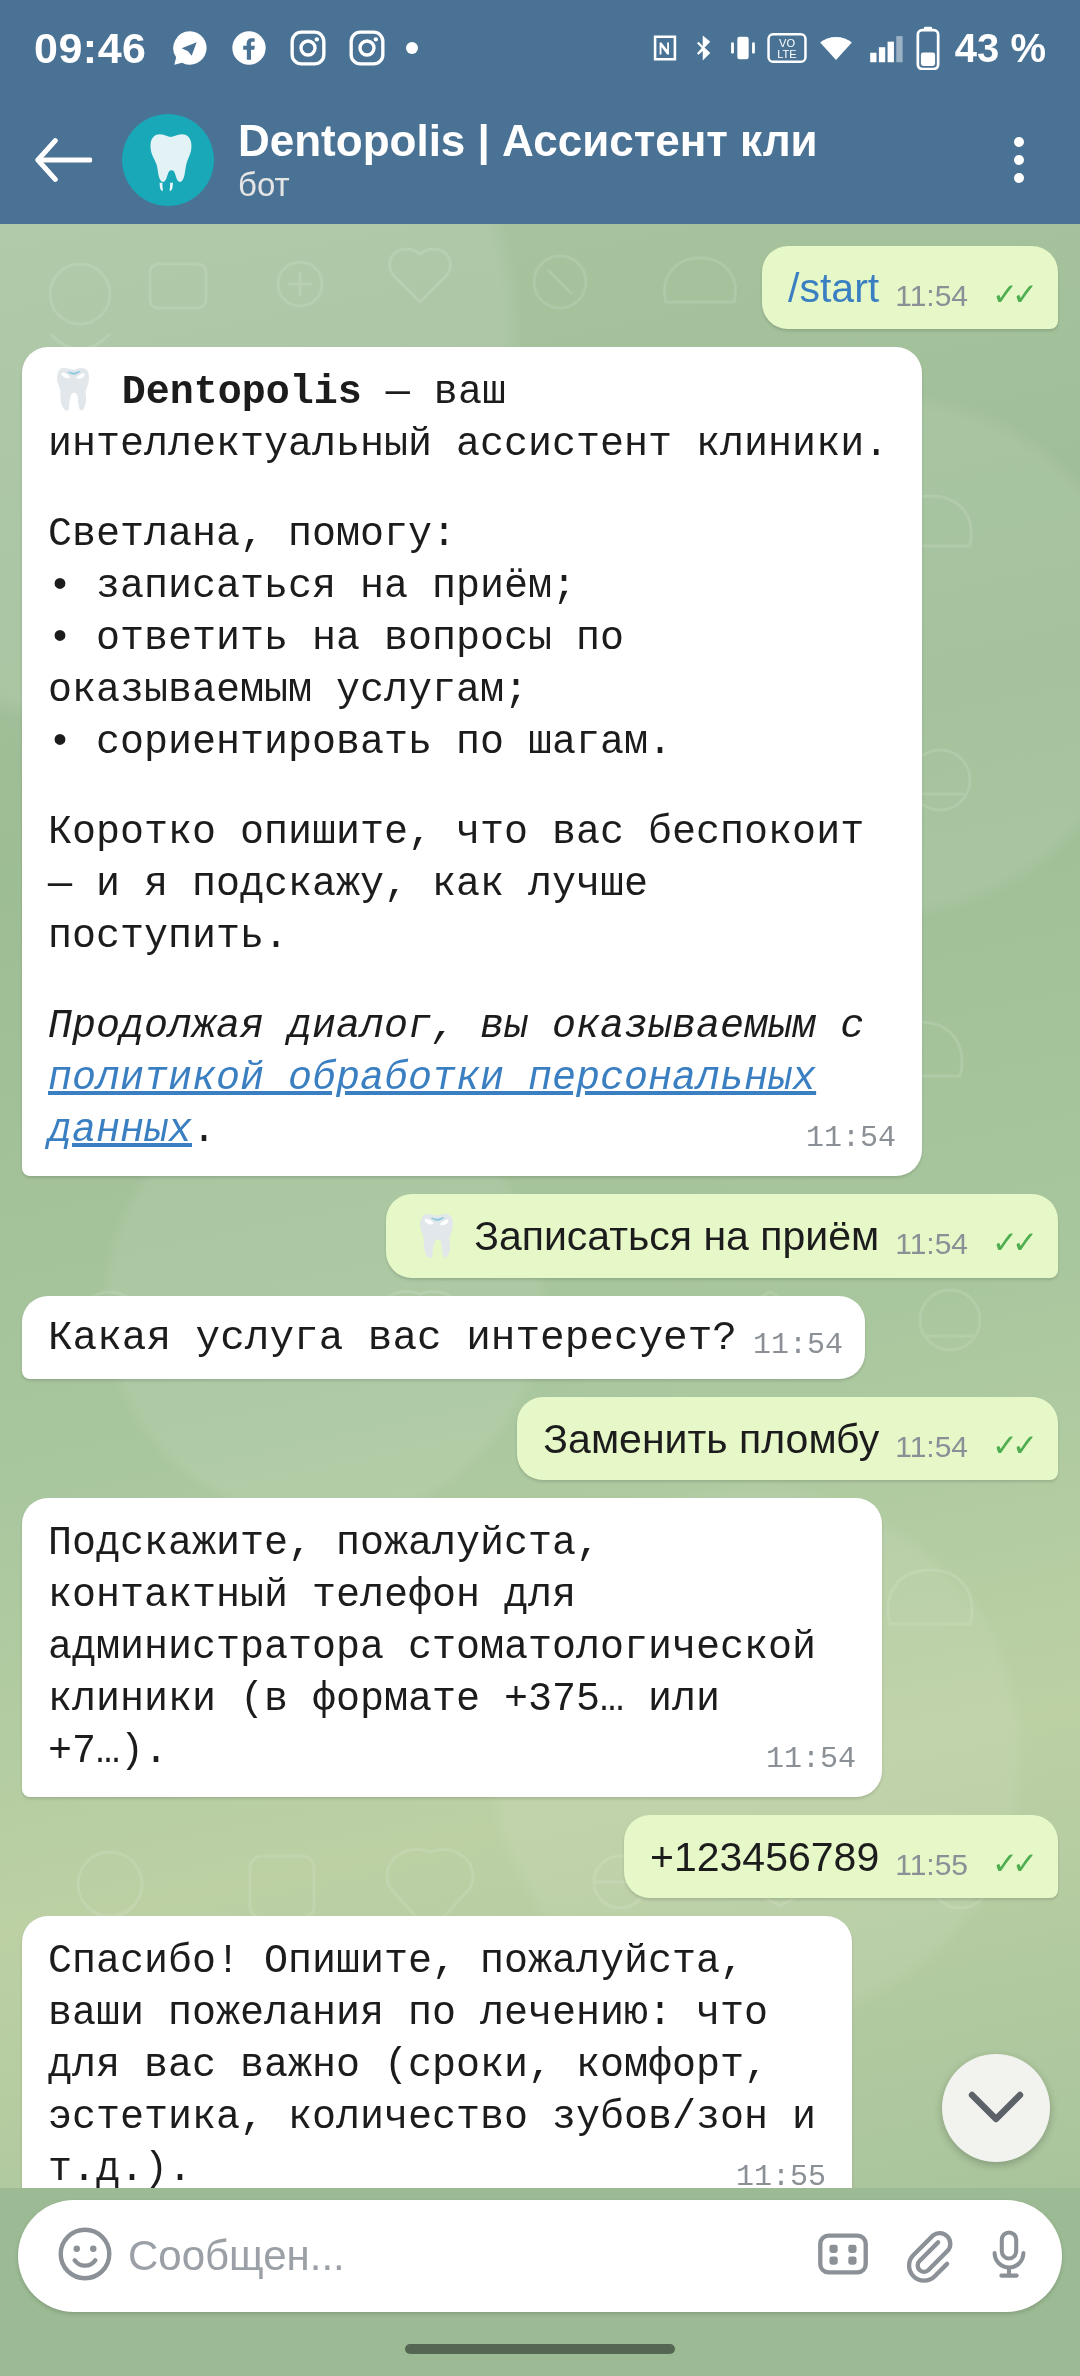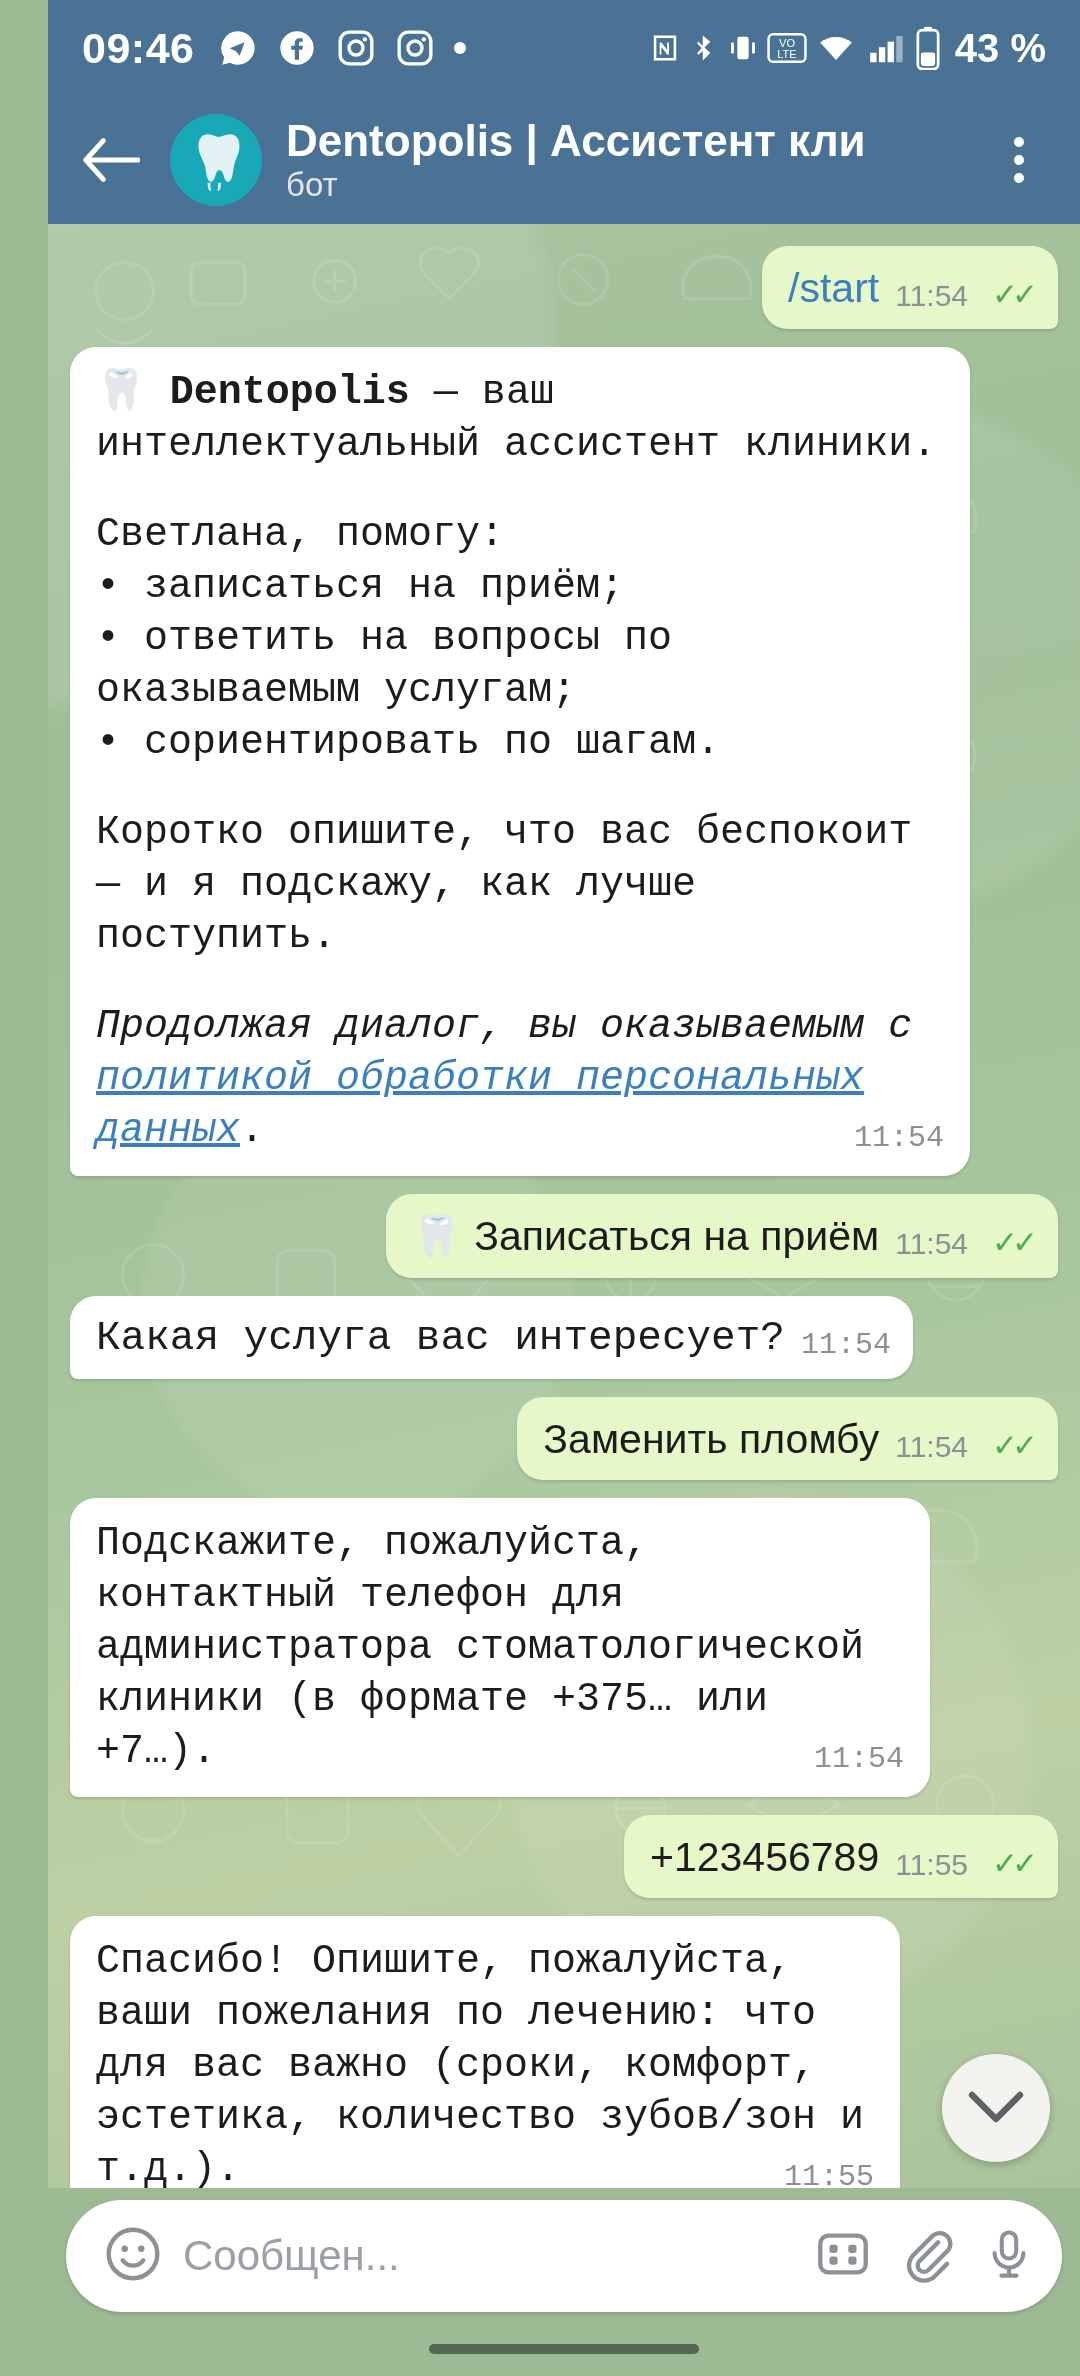--- a/index.html
+++ b/index.html
@@ -12,21 +12,20 @@
   body {
     background: #8fb08a;
   }
   .phone {
     position: relative;
     width: 1080px;
     height: 2376px;
     display: flex;
     flex-direction: column;
     background: #9cbb94;
-    padding-left: 48px;
   }
 
   
   .statusbar {
     height: 96px;
     background: #4a7294;
     color: #ffffff;
     display: flex;
     align-items: center;
     padding: 0 34px;
@@ -234,21 +233,21 @@
     font-weight: bold;
     flex: 0 0 auto;
   }
   .burger { display: flex; flex-direction: column; gap: 7px; }
   .burger i { display: block; width: 36px; height: 5px; background: #fff; border-radius: 3px;}
   .smiley { margin-left: 26px; flex: 0 0 auto; }
   .msg-input {
     flex: 1 1 auto;
     font-size: 42px;
     color: #9aa0a6;
-    margin-left: 19px;
+    margin-left: 12px;
     white-space: nowrap;
     overflow: hidden;
   }
   .comp-ico { margin-left: 26px; flex: 0 0 auto; }
 
   .navbar {
     height: 54px;
     background: #9cbb94;
     display: flex;
     align-items: center;

